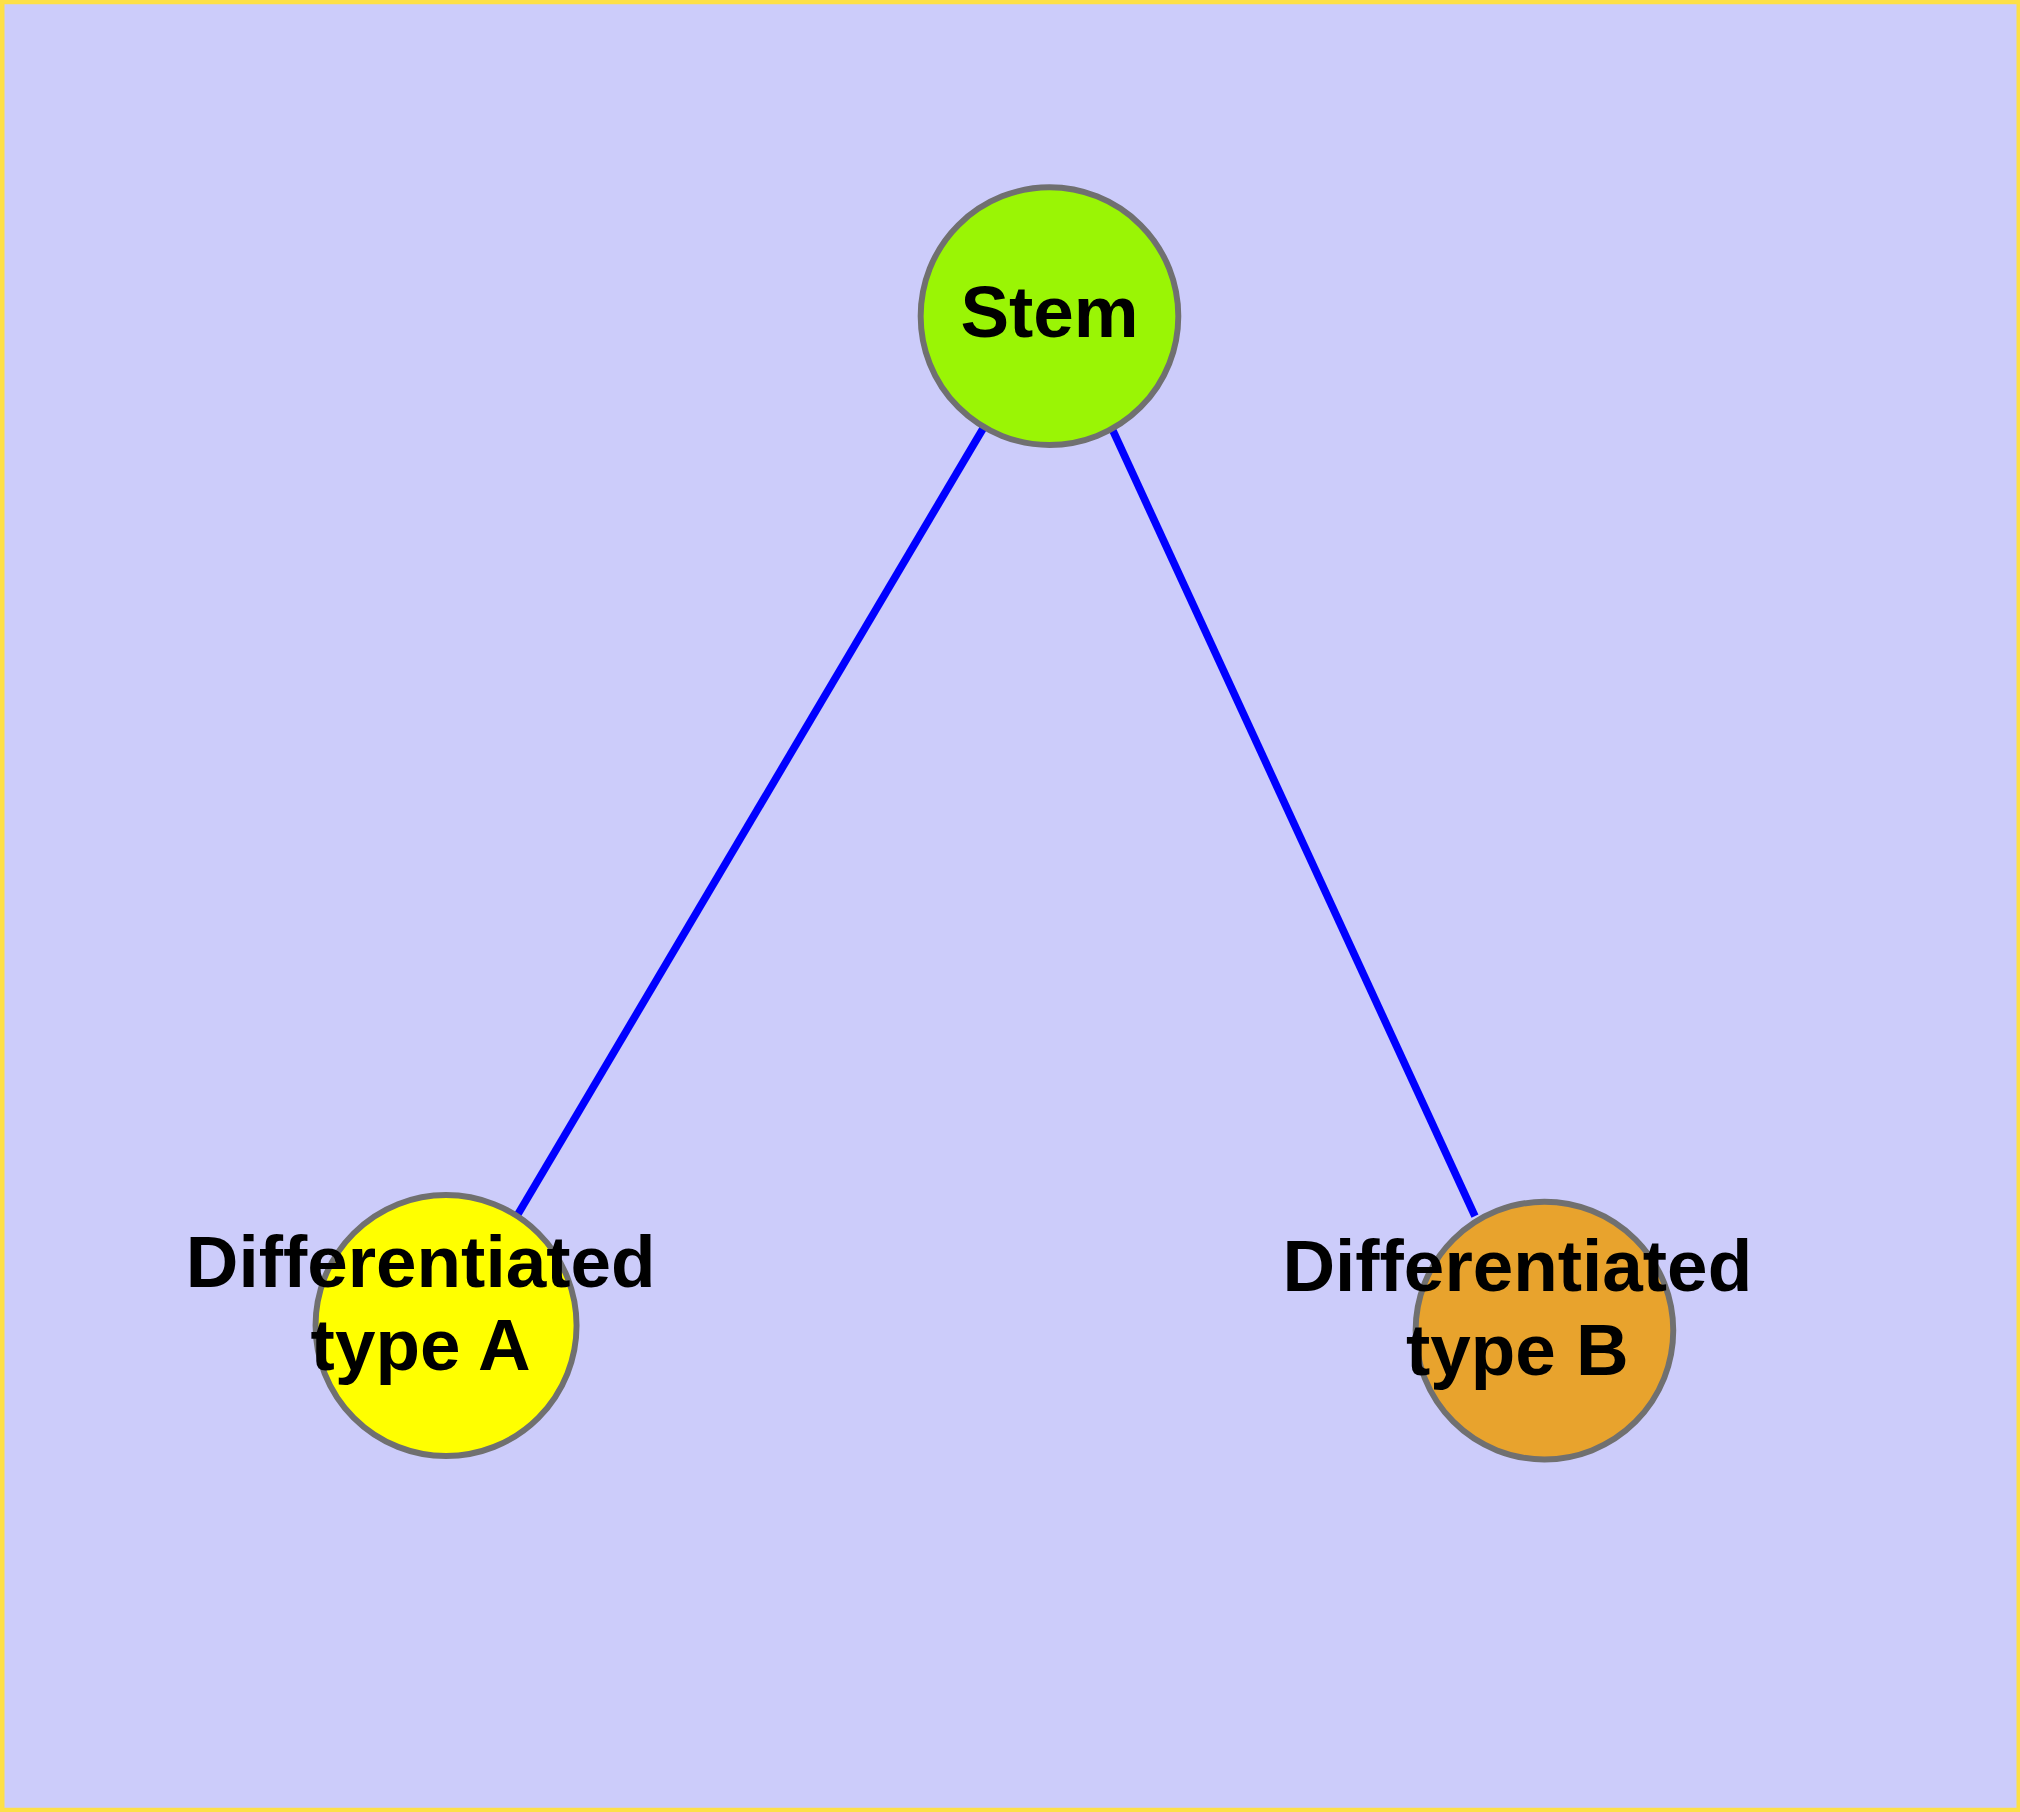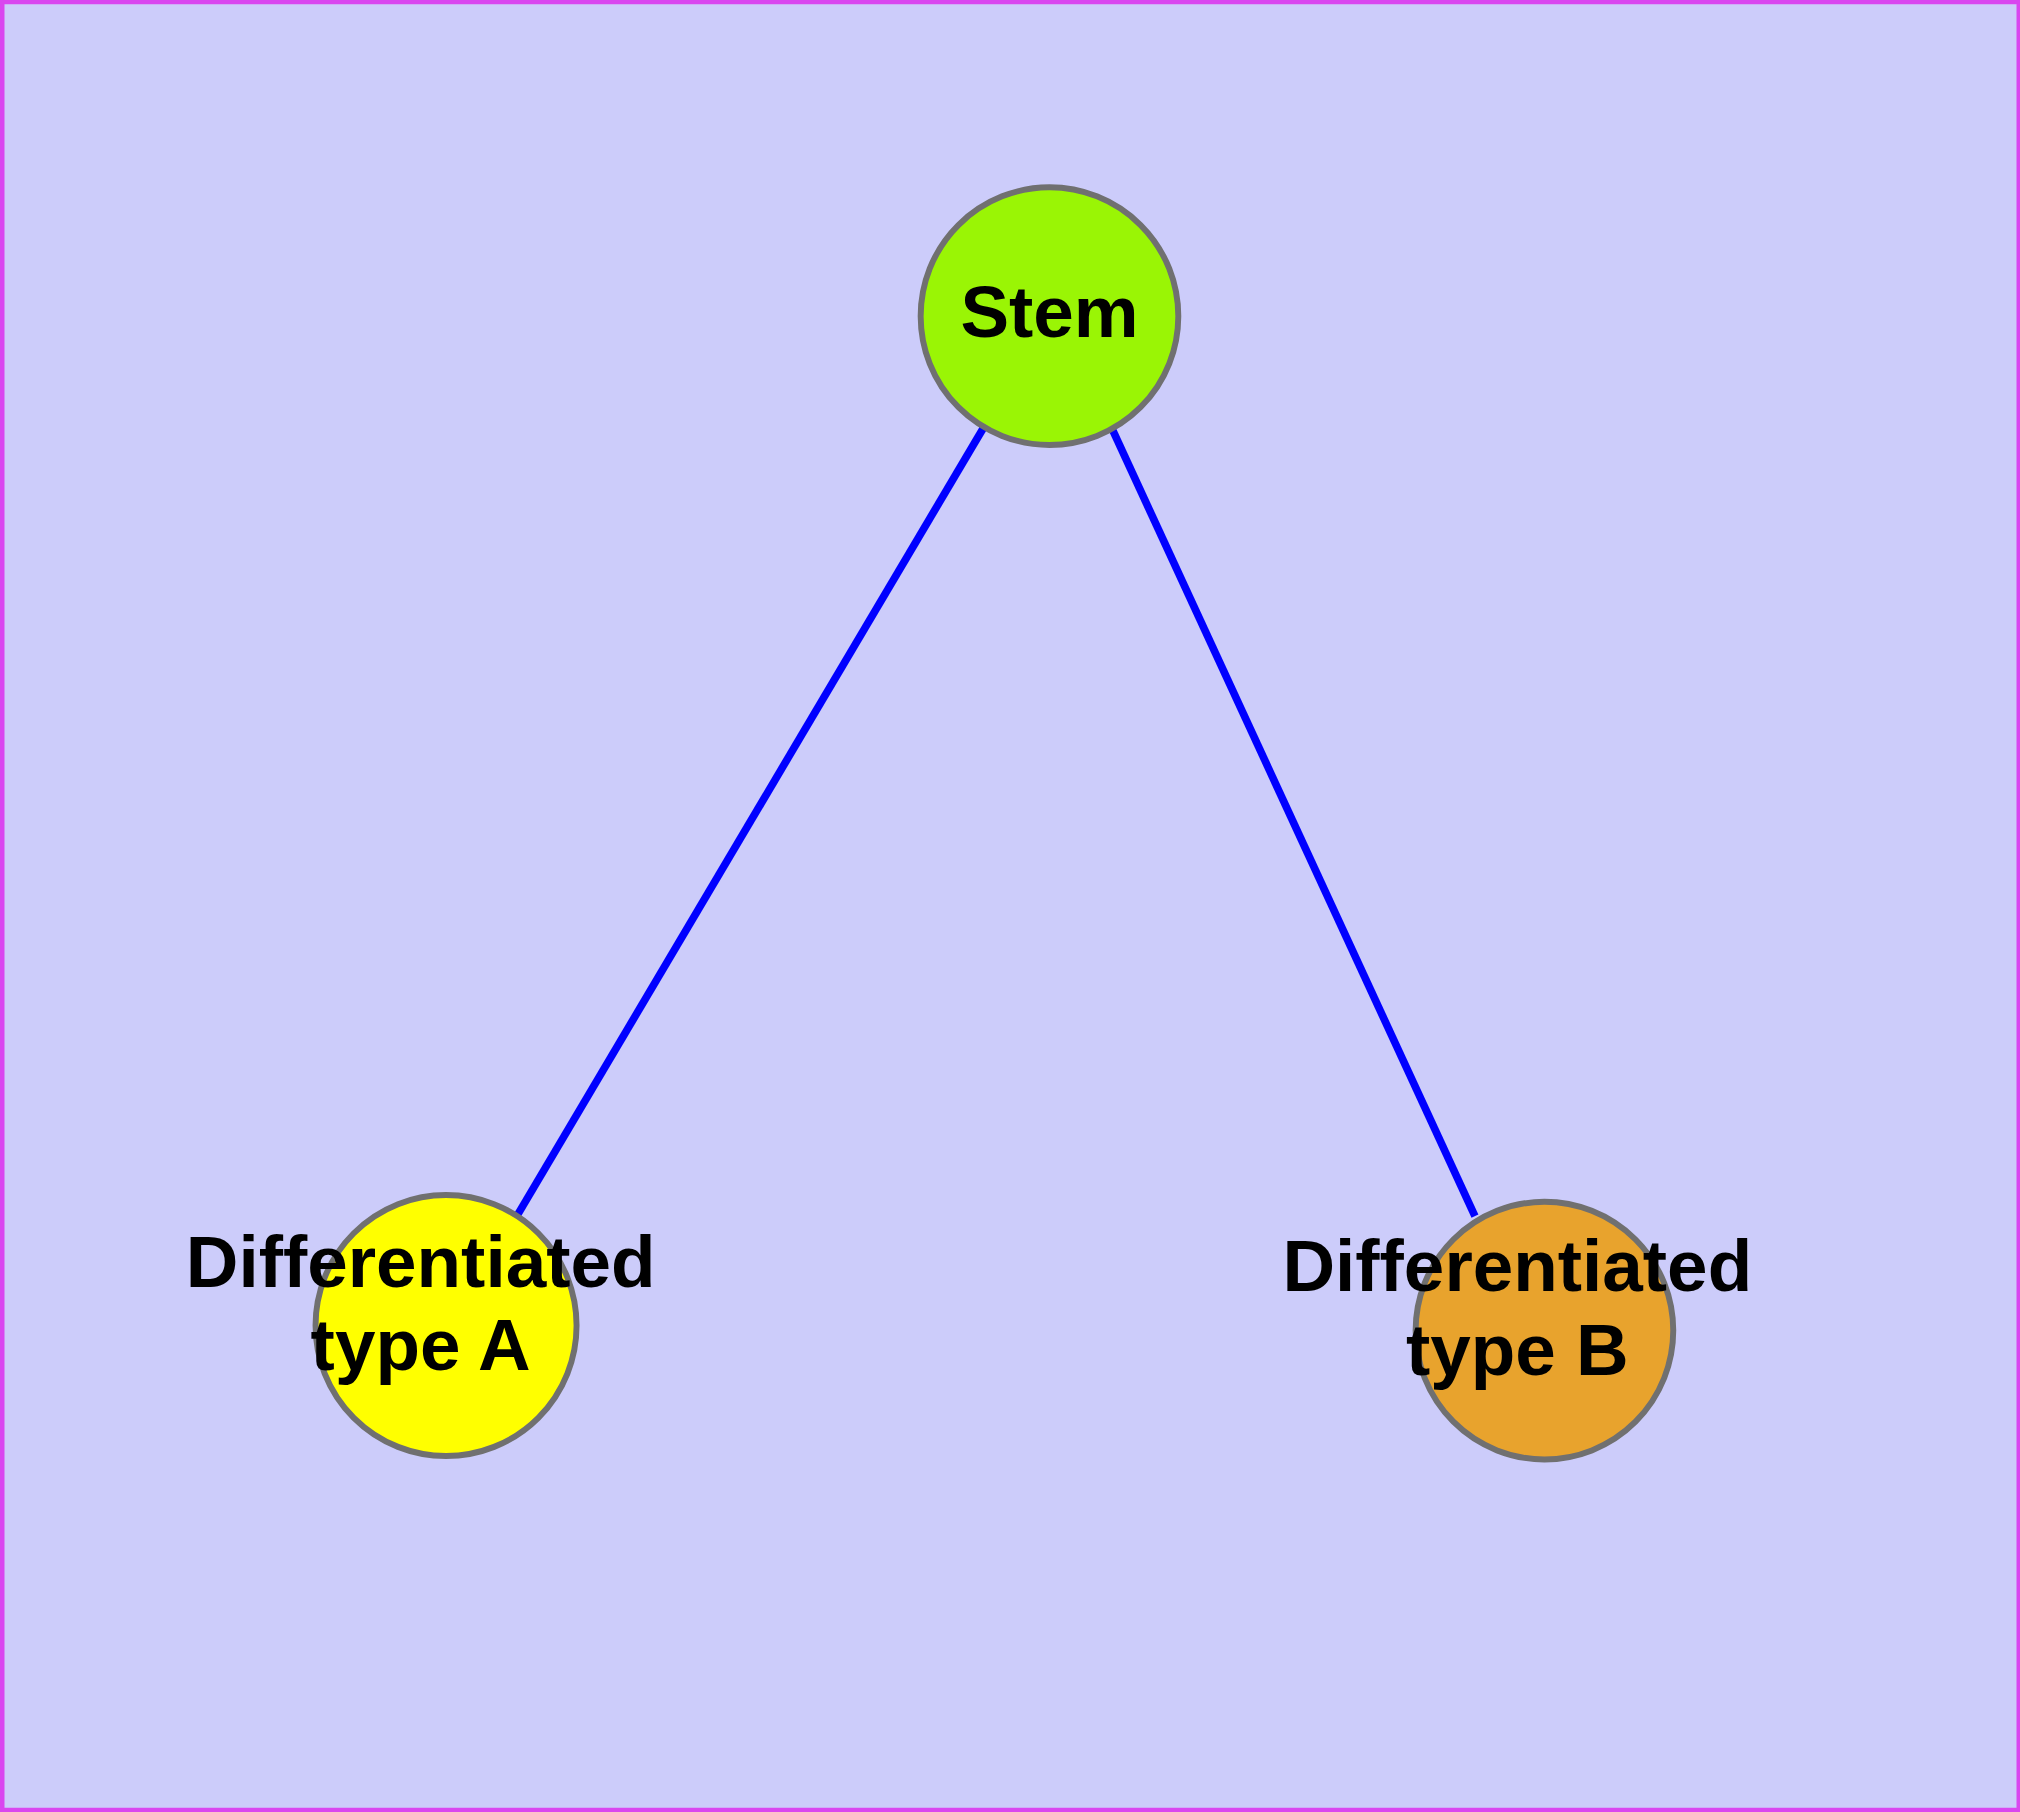--- a/index.html
+++ b/index.html
@@ -35,21 +35,21 @@
     fill: #000000;
     text-anchor: middle;
     dominant-baseline: middle;
     paint-order: normal;
     white-space: pre;
   }
 </style>
 </head>
 <body>
 
-<div id="graph-canvas" style="background: #d946ef; padding-left: 25px;">
+<div id="graph-canvas" style="background: #fde047; padding-left: 25px;">
   <svg id="graph-svg" viewBox="0 0 2384 2138" xmlns="http://www.w3.org/2000/svg">
 
     <rect id="bg-rect" x="5" y="5" width="2374" height="2128" fill="#ccccfa"></rect>
 
     <g>
       <line class="graph-edge" x1="1160" y1="505" x2="610" y2="1434" stroke="#0000ff" stroke-width="9" stroke-linecap="butt"></line>
       <line class="graph-edge" x1="1310" y1="502" x2="1740" y2="1435" stroke="#0000ff" stroke-width="9" stroke-linecap="butt"></line>
     </g>
 
     <g>

